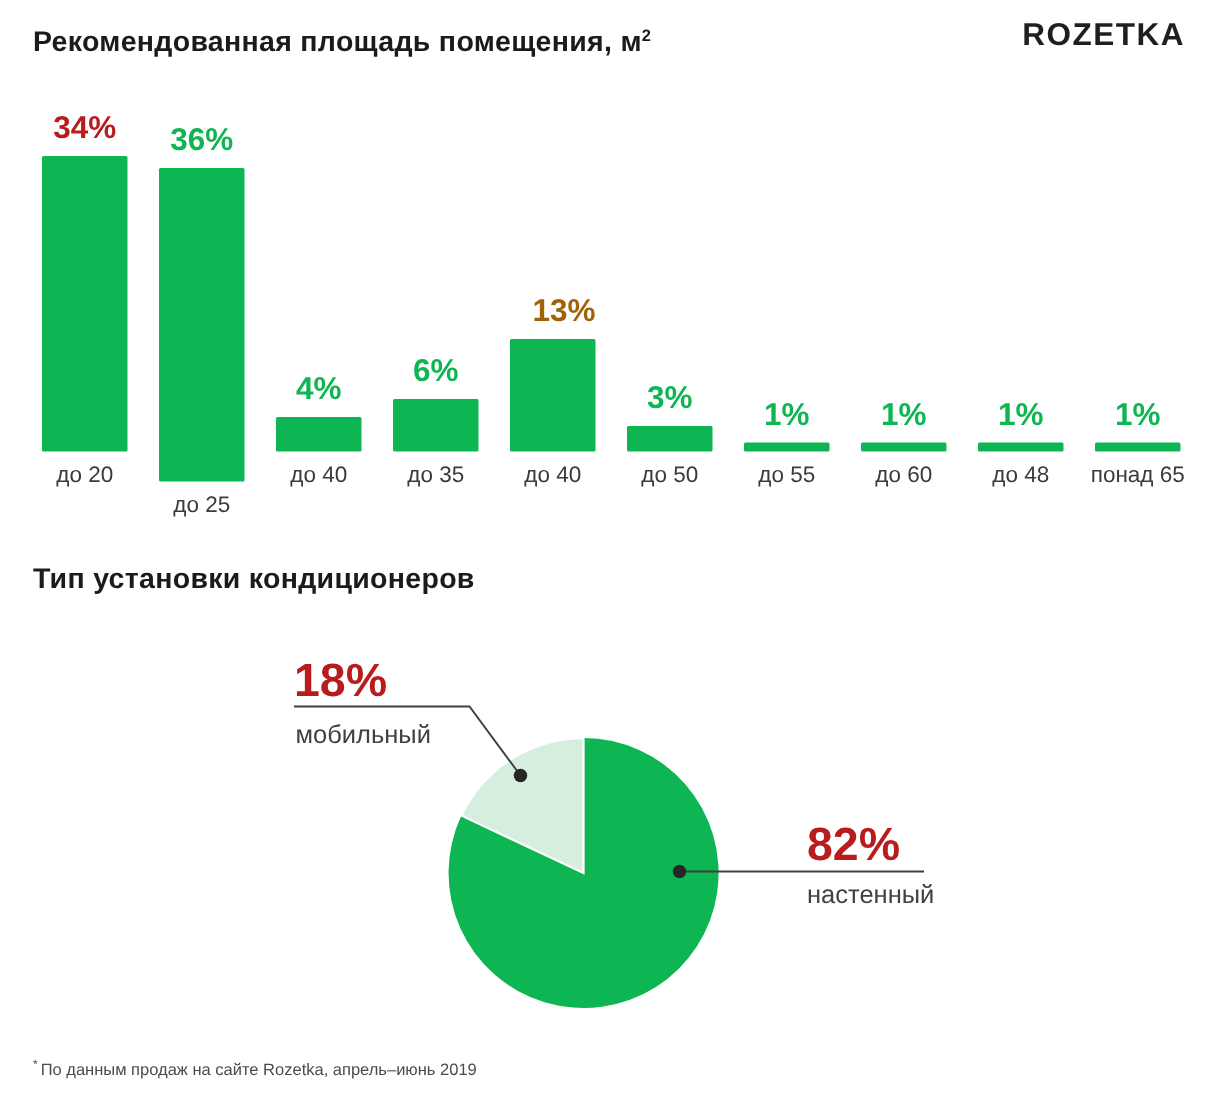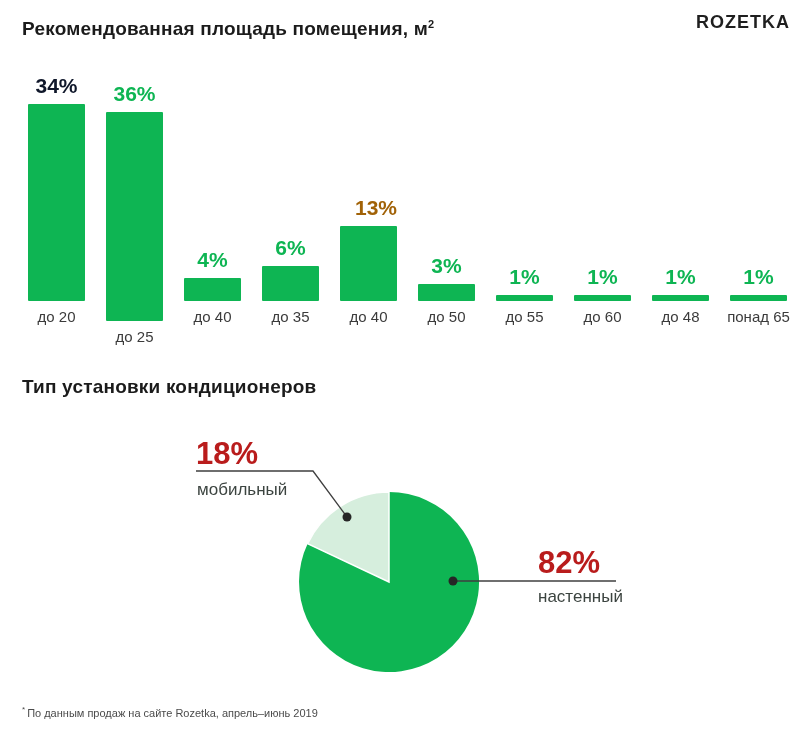--- a/index.html
+++ b/index.html
@@ -7,21 +7,21 @@
     position:relative;width:810px;height:736px;background:#ffffff;
     font-family:"Liberation Sans",sans-serif;overflow:hidden;
   }
   .title{
     position:absolute;left:22px;top:18px;
     font-size:19px;font-weight:700;color:#1b1b1b;letter-spacing:.2px;
   }
   .title sup{font-size:11px;font-weight:700;}
   .logo{
     position:absolute;right:20px;top:12px;
-    font-size:18px;font-weight:800;color:#1f1f1f;letter-spacing:1px;
+    font-size:21px;font-weight:800;color:#1f1f1f;letter-spacing:1px;
   }
   .bar-chart{position:absolute;left:22px;top:60px;width:766px;height:270px;}
   .bar-col{
     position:absolute;top:0;width:57px;height:241px;
     display:flex;flex-direction:column;justify-content:flex-end;align-items:center;
   }
   .bar-value{font-size:21px;font-weight:700;margin-bottom:6px;white-space:nowrap;}
   .bar{width:57px;border-radius:1px;}
   .bar-cat{
     position:absolute;top:248px;left:50%;transform:translateX(-50%);
@@ -43,21 +43,21 @@
 <div class="page">
 
   <div class="title">
     <span>Рекомендованная площадь помещения, м</span><sup>2</sup>
   </div>
 
   <div class="logo">ROZETKA</div>
 
   <div class="bar-chart">
       <div class="bar-col" style="left: 6px; width: 57px;">
-        <div class="bar-value" style="color: #0f172a;">34%</div>
+        <div class="bar-value" style="color: #b91c1c;">34%</div>
         <div class="bar" style="height: 197px; background: rgb(14, 181, 83);"></div>
         <div class="bar-cat">до 20</div>
       </div>
       <div class="bar-col" style="left: 84px; width: 57px; margin-top: 20px;">
         <div class="bar-value" style="color: rgb(14, 181, 83);">36%</div>
         <div class="bar" style="height: 209px; background: rgb(14, 181, 83);"></div>
         <div class="bar-cat">до 25</div>
       </div>
       <div class="bar-col" style="left: 162px; width: 57px;">
         <div class="bar-value" style="color: rgb(14, 181, 83);">4%</div>

